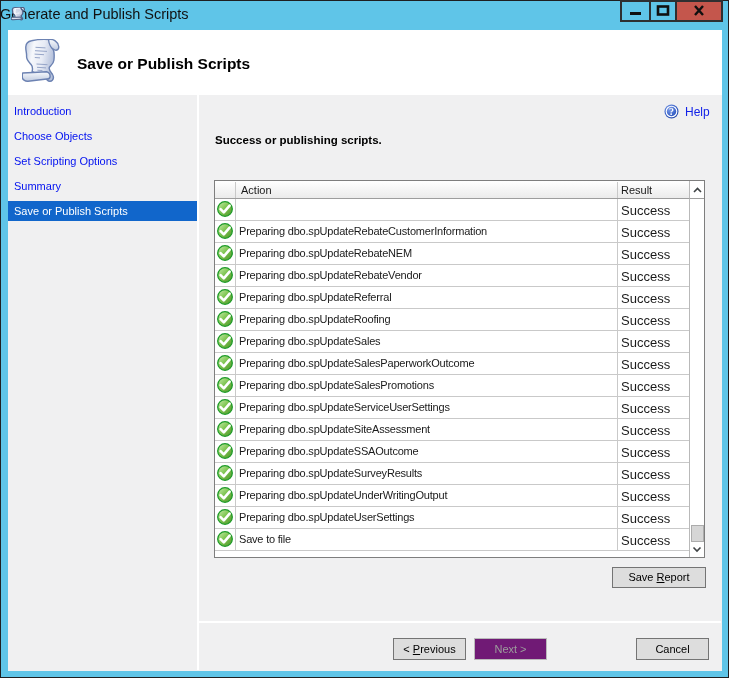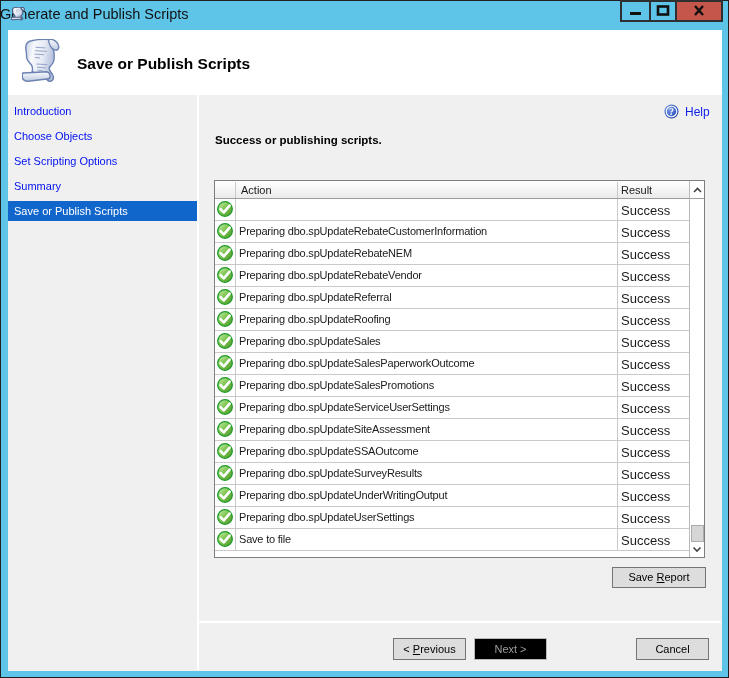--- a/index.html
+++ b/index.html
@@ -33,21 +33,21 @@
 .trow .rtxt { position:absolute; left:406px; top:4px; font-size:13px; color:#1a1a1a; }
 .colv { position:absolute; top:18px; width:1px; height:352px; background:#c9c9c9; }
 .sbar { position:absolute; left:474px; top:0; width:15px; height:376px; background:#ffffff; border-left:1px solid #b9b9b9; }
 .sb-up { position:absolute; left:474px; top:0; width:15px; height:18px; border-left:1px solid #b9b9b9; border-bottom:1px solid #9d9d9d; }
 .chev { stroke:#3f4345; stroke-width:1.6; fill:none; }
 .sb-thumb { position:absolute; left:476px; top:344px; width:13px; height:17px; background:#d6d6d6; border:1px solid #acacac; }
 .btn { background:#dddddd; border:1px solid #747474; font-size:11px; color:#000; text-align:center; }
 .savereport { left:604px; top:537px; width:94px; height:21px; line-height:19px; }
 .bb { top:608px; width:73px; height:22px; line-height:20px; }
 .prev { left:385px; }
-.next { left:466px; background:#000000; border-color:#bababa; color:#9d9d9d; }
+.next { left:466px; background:#701a75; border-color:#bababa; color:#9d9d9d; }
 .finish { left:566px; background:#c2410c; border:2px solid #3b7ebd; line-height:18px;margin-top:40px; }
 .cancel { left:628px; }
 u { text-decoration:underline; text-underline-offset:1px; }
 </style></head><body>
 <div class="abs frame"></div>
 <div class="abs tbar-text">Generate and Publish Scripts</div>
 <div class="abs ticon"><svg width="14" height="14" preserveAspectRatio="none" viewBox="0 0 38 46">
 <defs>
 <linearGradient id="tp1" x1="0" y1="0" x2="1" y2="0.25">
           <stop offset="0" stop-color="#c3cde2"></stop>

